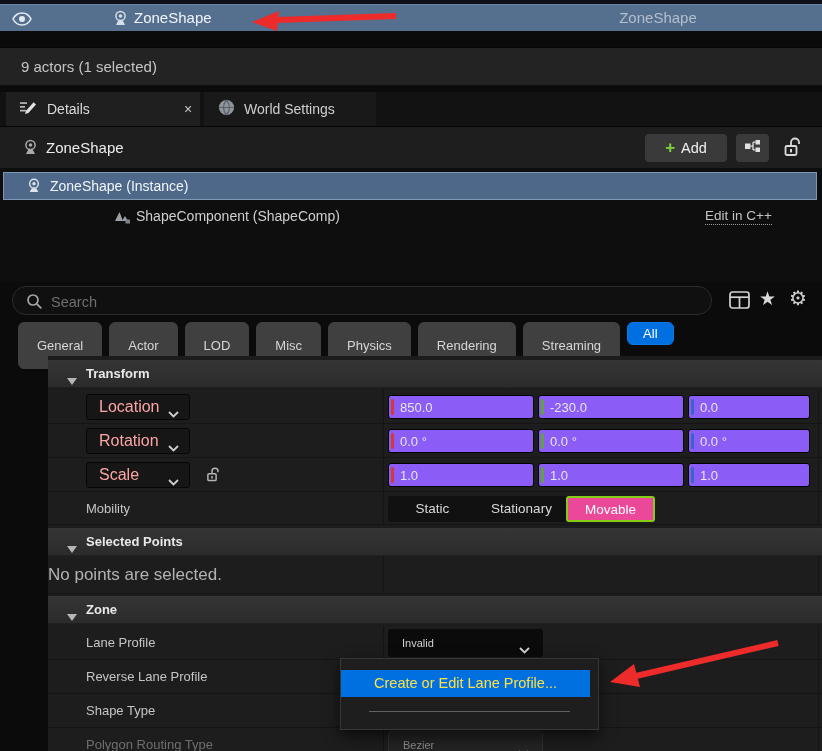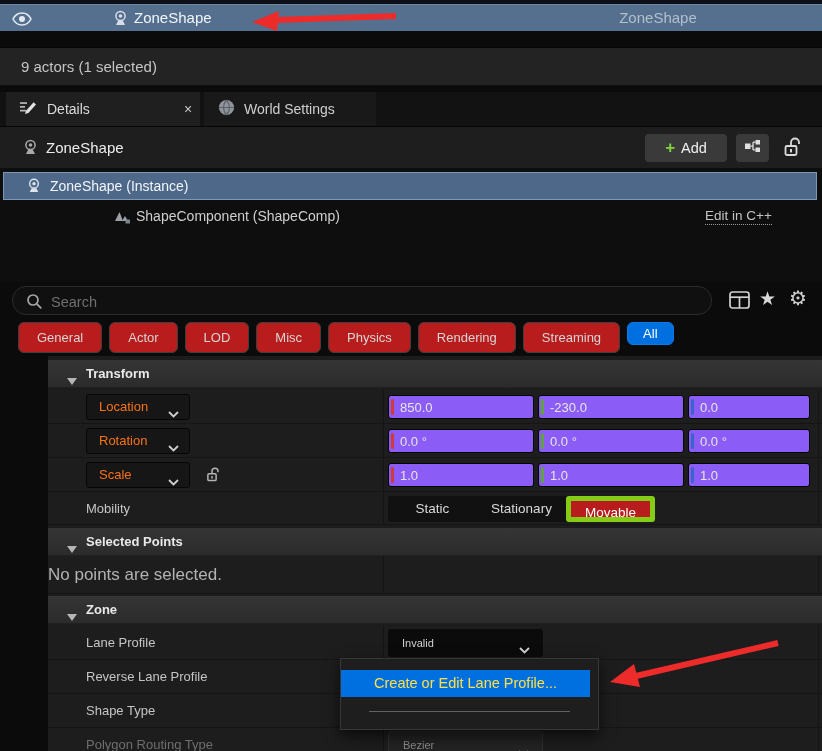--- a/index.html
+++ b/index.html
@@ -54,45 +54,45 @@
   .search-pill{left:12px;top:286px;width:700px;height:29px;border-radius:14px;background:#101010;border:1px solid #2b2b2b;box-sizing:border-box;}
   .search-pill .mag{position:absolute;left:13px;top:6px;}
   .search-input{position:absolute;left:36px;top:3px;width:640px;height:22px;background:transparent;border:none;outline:none;color:#737373;font-size:14.5px;font-family:"Liberation Sans",sans-serif;}
   .search-input::placeholder{color:#6f6f6f;}
   .icon-grid{left:729px;top:291px;}
   .icon-star{left:759px;top:286px;font-size:19px;color:#d8d8d8;line-height:26px;}
   .icon-gear{left:789px;top:285px;font-size:20px;color:#d0d0d0;line-height:27px;}
 
   
   .chips{left:18px;top:322px;display:flex;gap:7px;}
-  .chip{height:21px;line-height:21px;padding:4px 18px;border-radius:6px;background:#b91c1c;border:1px solid #3f3f3f;color:#d6d6d6;font-size:13px;}
+  .chip{height:21px;line-height:21px;padding:12px 18px;border-radius:6px;background:#404040;border:1px solid #3f3f3f;color:#d6d6d6;font-size:13px;}
   .chip.active{background:#0070e0;border-color:#0b79e8;color:#fff;padding:0 15px;}
 
   
   .props{left:0;top:356px;width:822px;height:395px;background:#1c1c1c;overflow:hidden;margin-left:48px;}
   .gutter{position:absolute;right:0;top:0;width:25px;height:395px;background:#141414;border-left:1px solid #0c0c0c;box-sizing:border-box;}
   .thumb{position:absolute;left:802px;top:3px;width:15px;height:158px;background:#626262;border-radius:7px;}
   .cat{position:absolute;left:0;width:797px;height:28px;background:linear-gradient(#353535,#2b2b2b);border-bottom:1px solid #202020;box-sizing:border-box;}
   .cat .tri{position:absolute;left:19px;top:11px;}
   .cat .clabel{position:absolute;left:38px;top:0;line-height:27px;font-size:13px;font-weight:bold;color:#e9e9e9;}
   .prow{position:absolute;left:0;width:797px;background:#1d1d1d;border-bottom:1px solid #151515;box-sizing:border-box;}
   .prow::before{content:"";position:absolute;left:335px;top:0;bottom:0;width:1px;background:#141414;}
   .prow::after{content:"";position:absolute;left:770px;top:0;bottom:0;width:1px;background:#141414;}
   .plabel{position:absolute;left:38px;top:0;font-size:13px;color:#c5c5c5;}
   .axis-btn{position:absolute;left:38px;top:4px;width:104px;height:26px;background:#161616;border:1px solid #060606;border-radius:3px;box-sizing:border-box;}
-  .axis-btn .alabel{position:absolute;left:12px;line-height:24px;font-size:13px;color:#f97316;}
+  .axis-btn .alabel{position:absolute;left:12px;line-height:24px;font-size:16px;color:#fca5a5;}
   .axis-btn .chev{position:absolute;right:10px;top:9px;}
   .vfield{position:absolute;top:5px;height:24px;background:#8b5cf6;border:1px solid #020202;border-radius:3px;box-sizing:border-box;display:flex;align-items:center;overflow:hidden;}
   .vstrip{width:3px;height:16px;margin-left:2px;border-radius:2px;flex:none;}
   .vtext{margin-left:6px;font-size:13px;color:#e6e6e6;white-space:pre;}
   .f1{left:340px;width:146px;} .f2{left:490px;width:146px;} .f3{left:640px;width:122px;}
   .reset{position:absolute;left:776px;top:4px;font-size:17px;color:#c9c9c9;}
   .seg-wrap{position:absolute;left:340px;top:4px;height:26px;display:flex;background:#111;border-radius:3px;}
   .seg{width:89px;text-align:center;line-height:26px;font-size:13.5px;color:#d9d9d9;box-sizing:border-box;}
-  .seg.sel{background:#b91c1c;border:5px solid #84cc16;border-radius:3px;color:#fff;line-height:24px;}
+  .seg.sel{background:#ec4899;border:2px solid #84cc16;border-radius:3px;color:#fff;line-height:24px;}
   .empty-text{position:absolute;left:0;width:797px;text-align:left;line-height:38px;font-size:17px;color:#b3b3b3;}
   .dd{position:absolute;left:340px;top:3px;width:155px;height:28px;background:#0b0b0b;border-radius:3px;box-sizing:border-box;}
   .dd .dlabel{position:absolute;left:14px;line-height:28px;font-size:11px;color:#d2d2d2;}
   .dd .chev{position:absolute;right:13px;top:11px;}
   .dd.disabled{background:#232323;border:1px solid #303030;height:26px;}
   .dd.disabled .dlabel{color:#8b8b8b;line-height:26px;}
   .plabel.dim{color:#6e6e6e;}
 
   
   .menu{left:340px;top:658px;width:259px;height:72px;background:#1e1e1e;border:1px solid #373737;box-shadow:0 6px 14px rgba(0,0,0,.65);box-sizing:border-box;z-index:5;}

